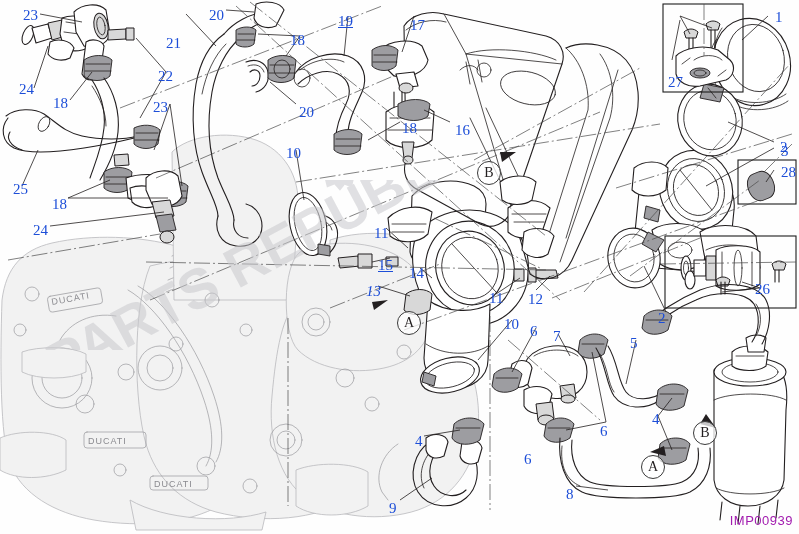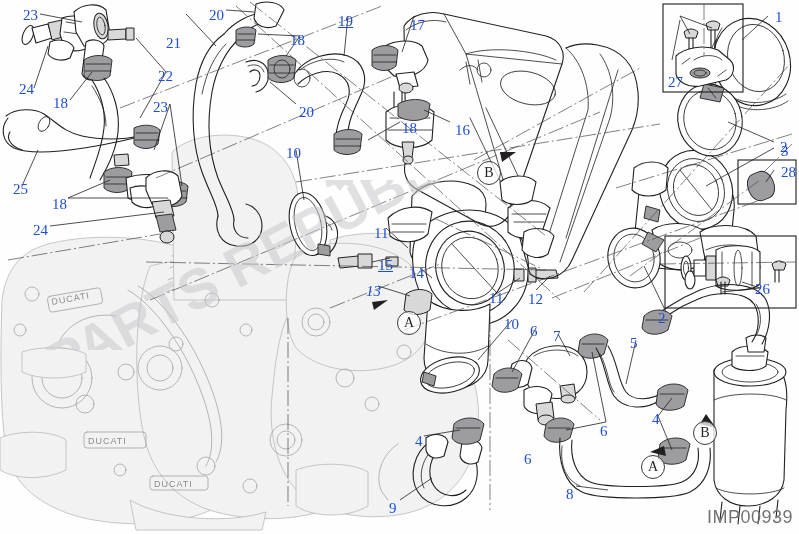--- a/index.html
+++ b/index.html
@@ -22,23 +22,23 @@
     font-size:15px;
     color:#1d4ed8;
     line-height:1;
     white-space:nowrap;
     user-select:none;
   }
   .imp{
     position:absolute;
     right:6px;bottom:6px;
     font-family:"Liberation Sans", sans-serif;
-    font-size:18px;
+    font-size:13px;
     letter-spacing:0.5px;
-    color:#737373;
+    color:#a21caf;
   }
   .circmark{
     position:absolute;
     width:22px;height:22px;
     border:1.4px solid #3a3a3a;
     border-radius:50%;
     display:flex;align-items:center;justify-content:center;
     font-family:"Liberation Serif", serif;
     font-size:14px;
     color:#231f20;

